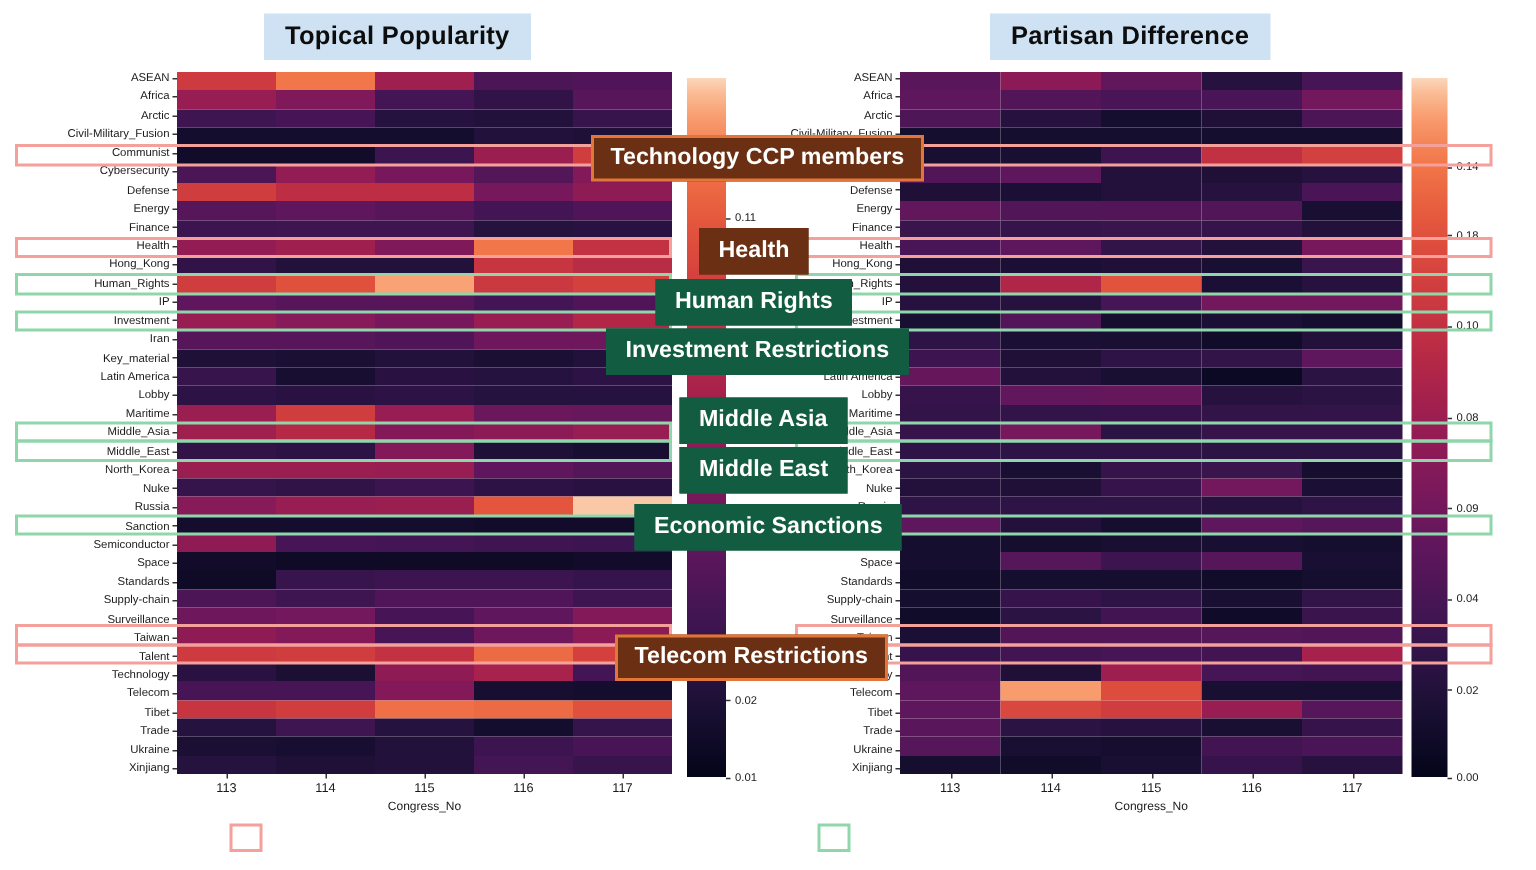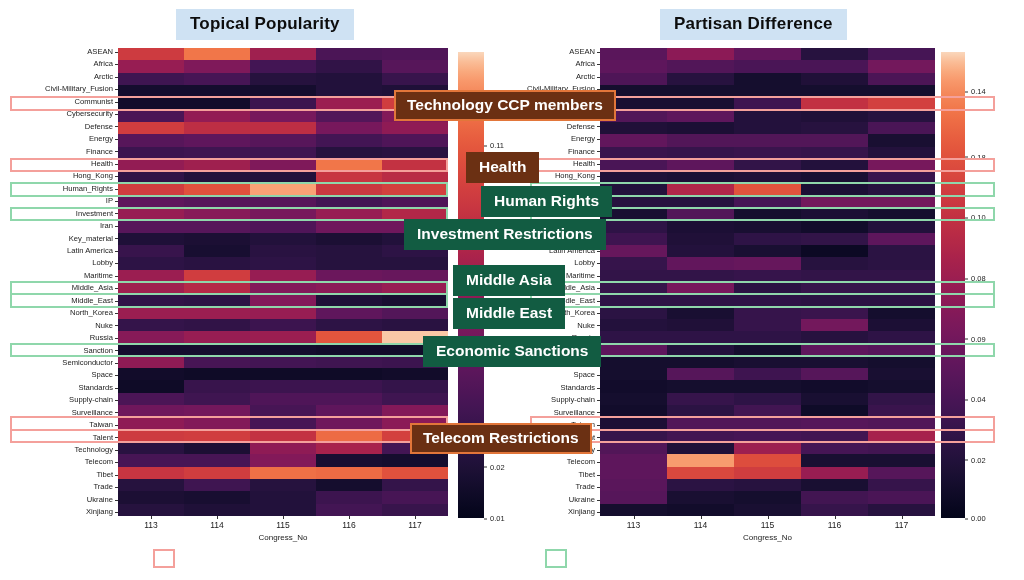--- a/index.html
+++ b/index.html
@@ -621,21 +621,21 @@
   <div class="xlabels" id="xlabels-right" style="left:600px;top:520px;width:335px;">
       <span>113</span>
       <span>114</span>
       <span>115</span>
       <span>116</span>
       <span>117</span>
     </div>
   <div class="xaxis-title" style="left:600px;top:533px;width:335px;">Congress_No</div>
   <div class="cbar" id="cbar-right" style="left: 941px; top: 52px; width: 24px; height: 466px; background: linear-gradient(to top, rgb(3, 5, 26) 0%, rgb(8, 7, 31) 2.1%, rgb(13, 10, 37) 4.2%, rgb(18, 12, 42) 6.3%, rgb(23, 14, 48) 8.3%, rgb(29, 16, 53) 10.4%, rgb(34, 17, 59) 12.5%, rgb(40, 18, 64) 14.6%, rgb(46, 19, 69) 16.7%, rgb(52, 20, 74) 18.8%, rgb(59, 20, 78) 20.8%, rgb(65, 21, 82) 22.9%, rgb(71, 21, 85) 25%, rgb(78, 21, 87) 27.1%, rgb(84, 22, 89) 29.2%, rgb(91, 22, 91) 31.3%, rgb(97, 22, 92) 33.3%, rgb(104, 23, 92) 35.4%, rgb(111, 23, 92) 37.5%, rgb(118, 24, 92) 39.6%, rgb(124, 25, 91) 41.7%, rgb(131, 25, 89) 43.8%, rgb(138, 26, 87) 45.8%, rgb(145, 27, 85) 47.9%, rgb(151, 29, 83) 50%, rgb(158, 31, 80) 52.1%, rgb(164, 33, 77) 54.2%, rgb(171, 35, 75) 56.3%, rgb(177, 39, 72) 58.3%, rgb(183, 42, 70) 60.4%, rgb(189, 46, 68) 62.5%, rgb(194, 49, 66) 64.6%, rgb(200, 54, 65) 66.7%, rgb(205, 59, 64) 68.8%, rgb(210, 63, 63) 70.8%, rgb(215, 69, 62) 72.9%, rgb(219, 74, 62) 75%, rgb(223, 80, 61) 77.1%, rgb(227, 86, 61) 79.2%, rgb(231, 93, 63) 81.3%, rgb(234, 101, 66) 83.3%, rgb(238, 109, 69) 85.4%, rgb(241, 118, 73) 87.5%, rgb(243, 128, 83) 89.6%, rgb(245, 139, 94) 91.7%, rgb(248, 152, 107) 93.8%, rgb(249, 169, 125) 95.8%, rgb(250, 189, 151) 97.9%, rgb(250, 215, 188) 100%);"></div>
   <div id="cbar-right-ticks" class="cbar-ticks" style="left:965px;top:52px;height:466px;">
-      <i style="top: 39px;"><span>0.14</span></i>
+      <i style="top: 59px;"><span>0.14</span></i>
       <i style="top: 104.85px;"><span>0.18</span></i>
       <i style="top: 165.43px;"><span>0.10</span></i>
       <i style="top: 226.01px;"><span>0.08</span></i>
       <i style="top: 286.59px;"><span>0.09</span></i>
       <i style="top: 347.17px;"><span>0.04</span></i>
       <i style="top: 407.75px;"><span>0.02</span></i>
       <i style="top: 466px;"><span>0.00</span></i>
     </div>
 </div>
 
@@ -655,21 +655,21 @@
     <div class="hl green" style="left: 10px; width: 438px; top: 281px; height: 14.3158px;"></div>
     <div class="hl green" style="left: 530px; width: 465px; top: 281px; height: 14.3158px;"></div>
     <div class="hl green" style="left: 10px; width: 438px; top: 293.316px; height: 14.3158px;"></div>
     <div class="hl green" style="left: 530px; width: 465px; top: 293.316px; height: 14.3158px;"></div>
     <div class="hl green" style="left: 10px; width: 438px; top: 342.579px; height: 14.3158px;"></div>
     <div class="hl green" style="left: 530px; width: 465px; top: 342.579px; height: 14.3158px;"></div>
   </div>
 
 <div class="callout brown-o" style="left:394px;top:90px;">Technology CCP members</div>
 <div class="callout brown" style="left:466px;top:152px;">Health</div>
-<div class="callout green" style="left:437px;top:186px;margin-left:44px;">Human Rights</div>
+<div class="callout green" style="left:437px;top:186px;">Human Rights</div>
 <div class="callout green" style="left:404px;top:219px;">Investment Restrictions</div>
 <div class="callout green" style="left:453px;top:265px;">Middle Asia</div>
 <div class="callout green" style="left:453px;top:298px;">Middle East</div>
 <div class="callout green" style="left:423px;top:336px;">Economic Sanctions</div>
 <div class="callout brown-o" style="left:410px;top:423px;">Telecom Restrictions</div>
 
 <div class="legend red" style="left:153px;top:549px;">
   <span class="swatch"></span>
 </div>
 <div class="legend green" style="left:545px;top:549px;">

